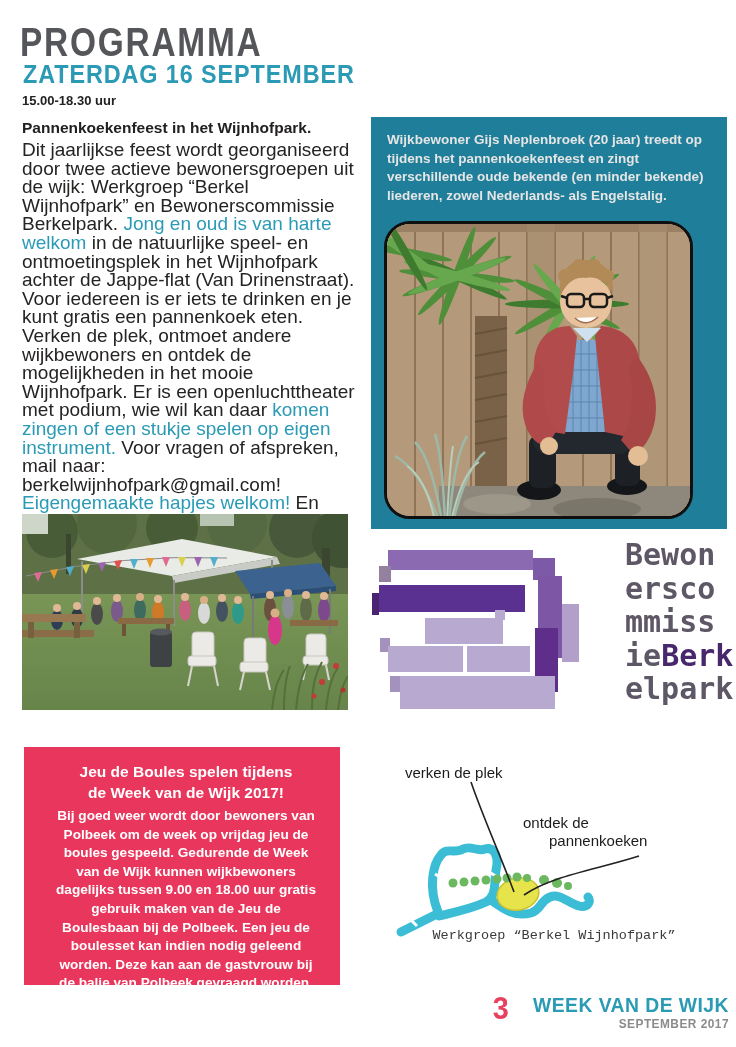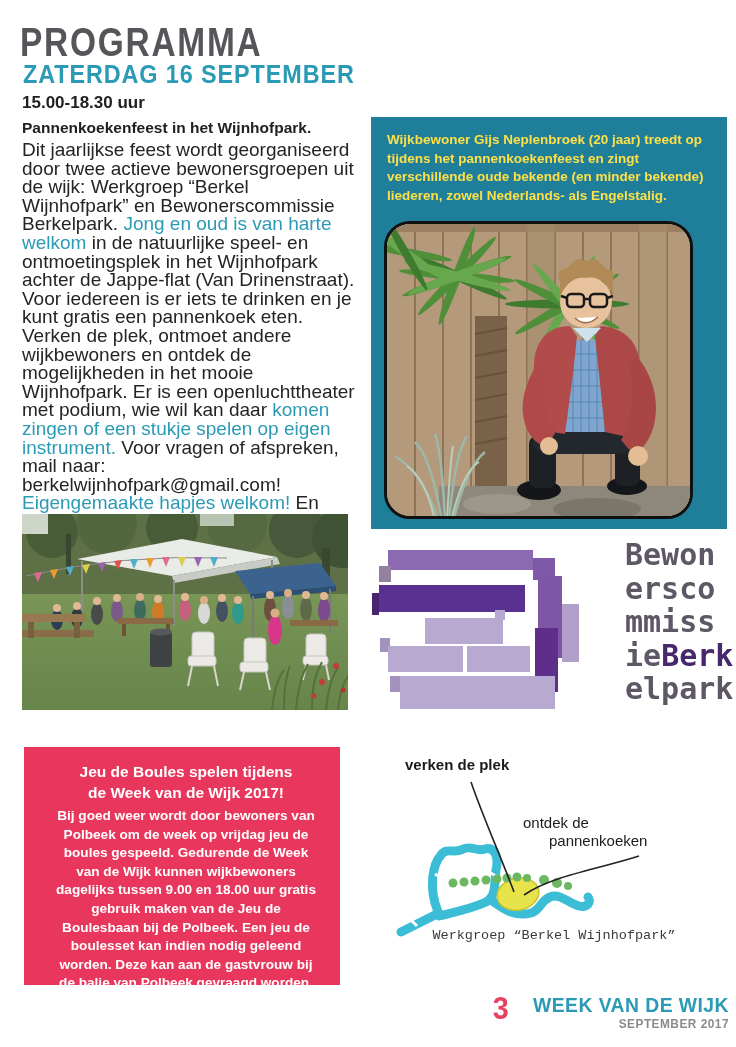--- a/index.html
+++ b/index.html
@@ -16,32 +16,32 @@
     letter-spacing:2px;transform:scaleX(.88) scaleY(1.05);transform-origin:left top;
     white-space:nowrap;
   }
   .page-subtitle{
     left:23px;top:59px;font-size:26px;font-weight:900;color:#2b9ab5;
     letter-spacing:1px;transform:scaleX(.9) scaleY(1.02);transform-origin:left top;
     white-space:nowrap;
   }
 
   
-  .article-time{left:22px;top:93px;font-size:17px;font-weight:bold;color:#232020;}
+  .article-time{left:22px;top:93px;font-size:13px;font-weight:bold;color:#232020;}
   .article-heading{left:22px;top:119px;font-size:15.5px;font-weight:bold;color:#232020;}
   .article-body{
     left:22px;top:141px;width:334px;font-size:19px;line-height:18.6px;color:#262323;
   }
   .seg{}
   .seg.teal{color:#2b9ab5;}
 
   
   .teal-box{left:371px;top:117px;width:356px;height:412px;background:#1f7e99;}
   .teal-caption{
-    position:absolute;left:16px;top:14px;right:13px;color:#fde047;font-weight:bold;
+    position:absolute;left:16px;top:14px;right:13px;color:#e5e5e5;font-weight:bold;
     font-size:13.5px;line-height:18.5px;
   }
   .portrait{
     position:absolute;left:13px;top:104px;width:309px;height:298px;
     border-radius:26px;overflow:hidden;border:3px solid #101010;box-sizing:border-box;
     background:#b49a7b;
   }
 
   
   .logo{left:372px;top:538px;width:302px;height:184px;}
@@ -61,21 +61,21 @@
     left:24px;top:747px;width:316px;height:238px;background:#e8365c;color:#ffffff;
     text-align:center;font-weight:bold;box-sizing:border-box;padding-top:15px;padding-left:8px;
   }
   .pink-title{font-size:15.5px;line-height:20.5px;}
   .pink-body{margin:4px 20px 0;font-size:13.6px;line-height:18.6px;}
 
   
   .diagram{left:383px;top:752px;width:342px;height:232px;}
   .diagram svg{position:absolute;left:0;top:0;}
   .dlabel{position:absolute;font-size:15px;color:#1b1b1b;white-space:nowrap;}
-  .dl1{left:22px;top:4px;font-weight:bold;}
+  .dl1{left:22px;top:12px;}
   .dl2a{left:140px;top:62px;}
   .dl2b{left:166px;top:80px;}
   .dcaption{
     position:absolute;left:0;right:0;top:176px;text-align:center;
     font-size:13.5px;color:#3a3a3a;font-family:Liberation Mono, monospace;
   }
 
   
   .footer{left:533px;top:994px;width:196px;}
   .footer-row{display:flex;align-items:flex-start;justify-content:flex-end;}

